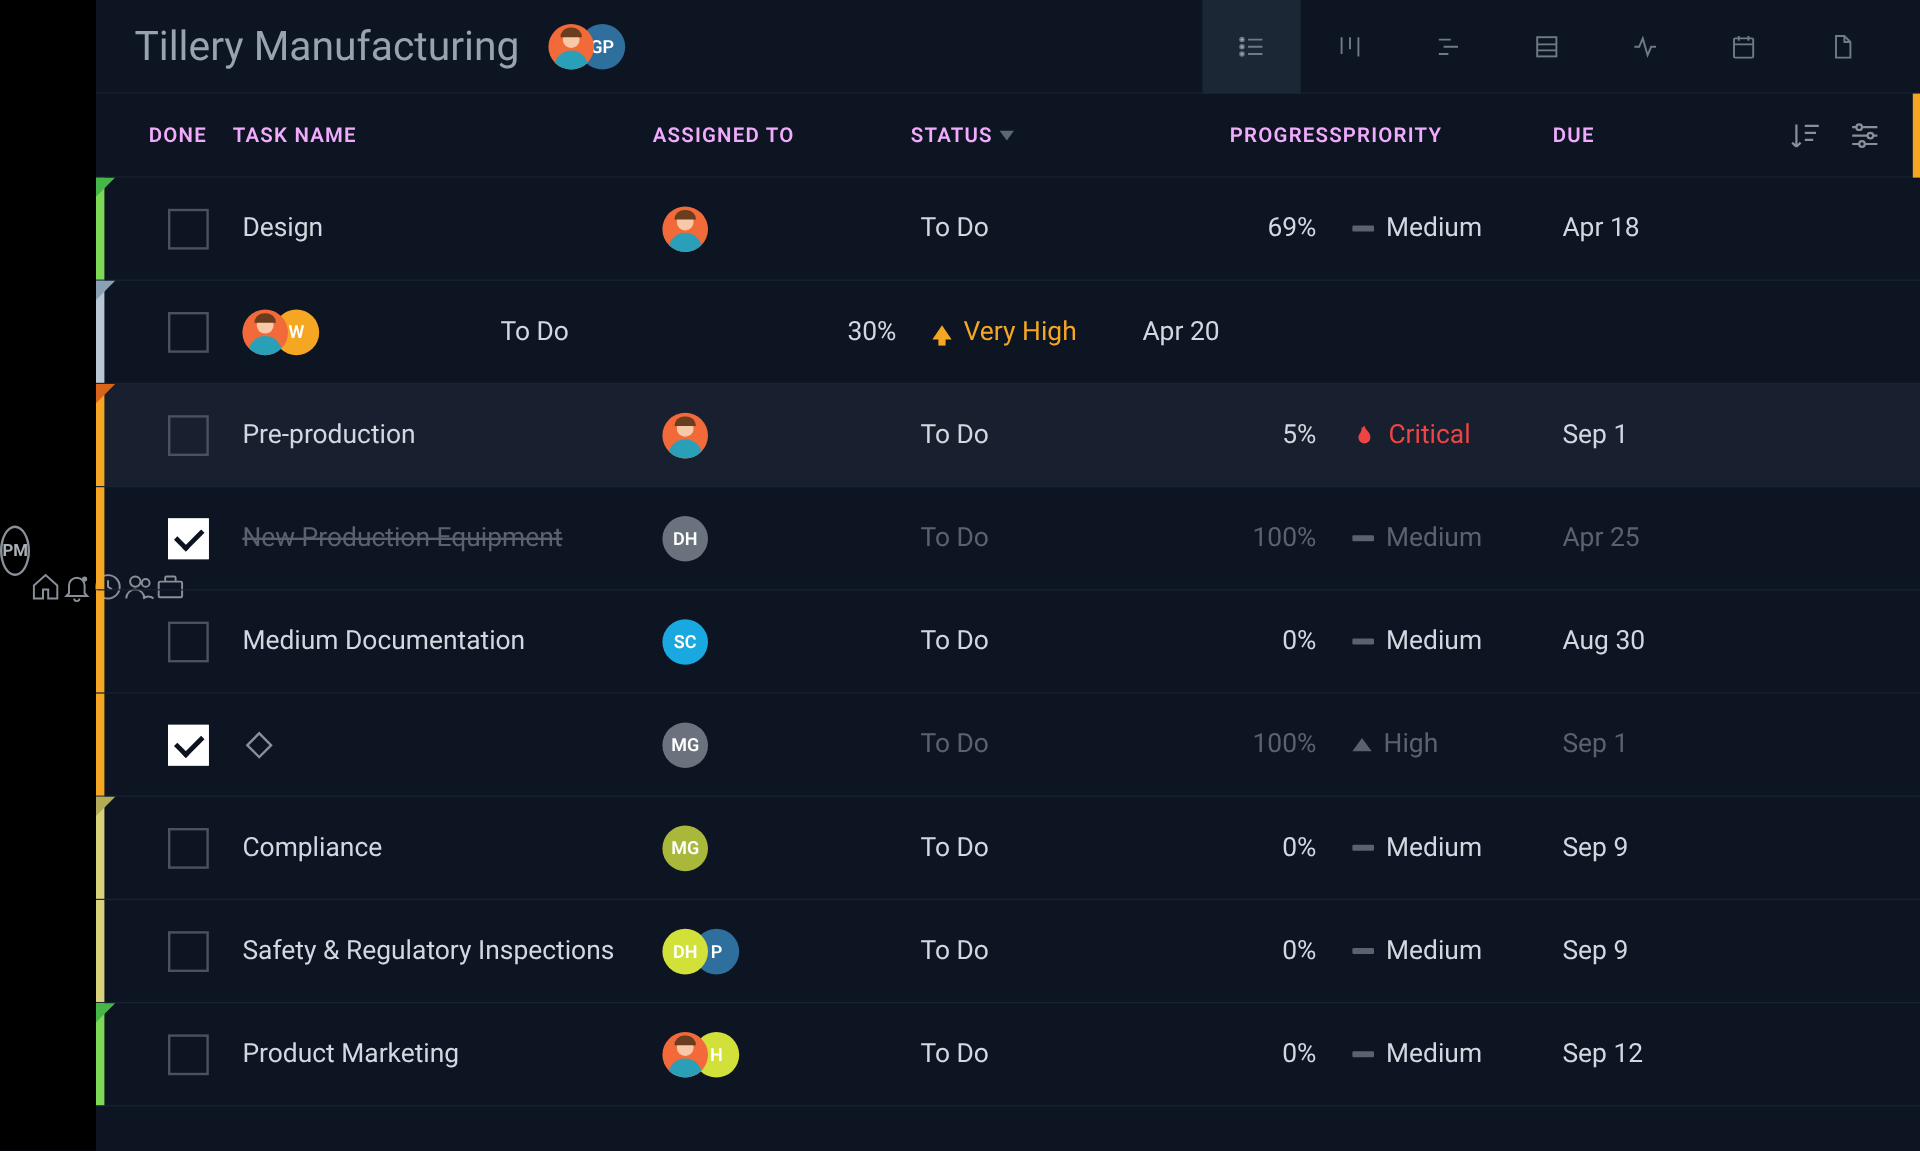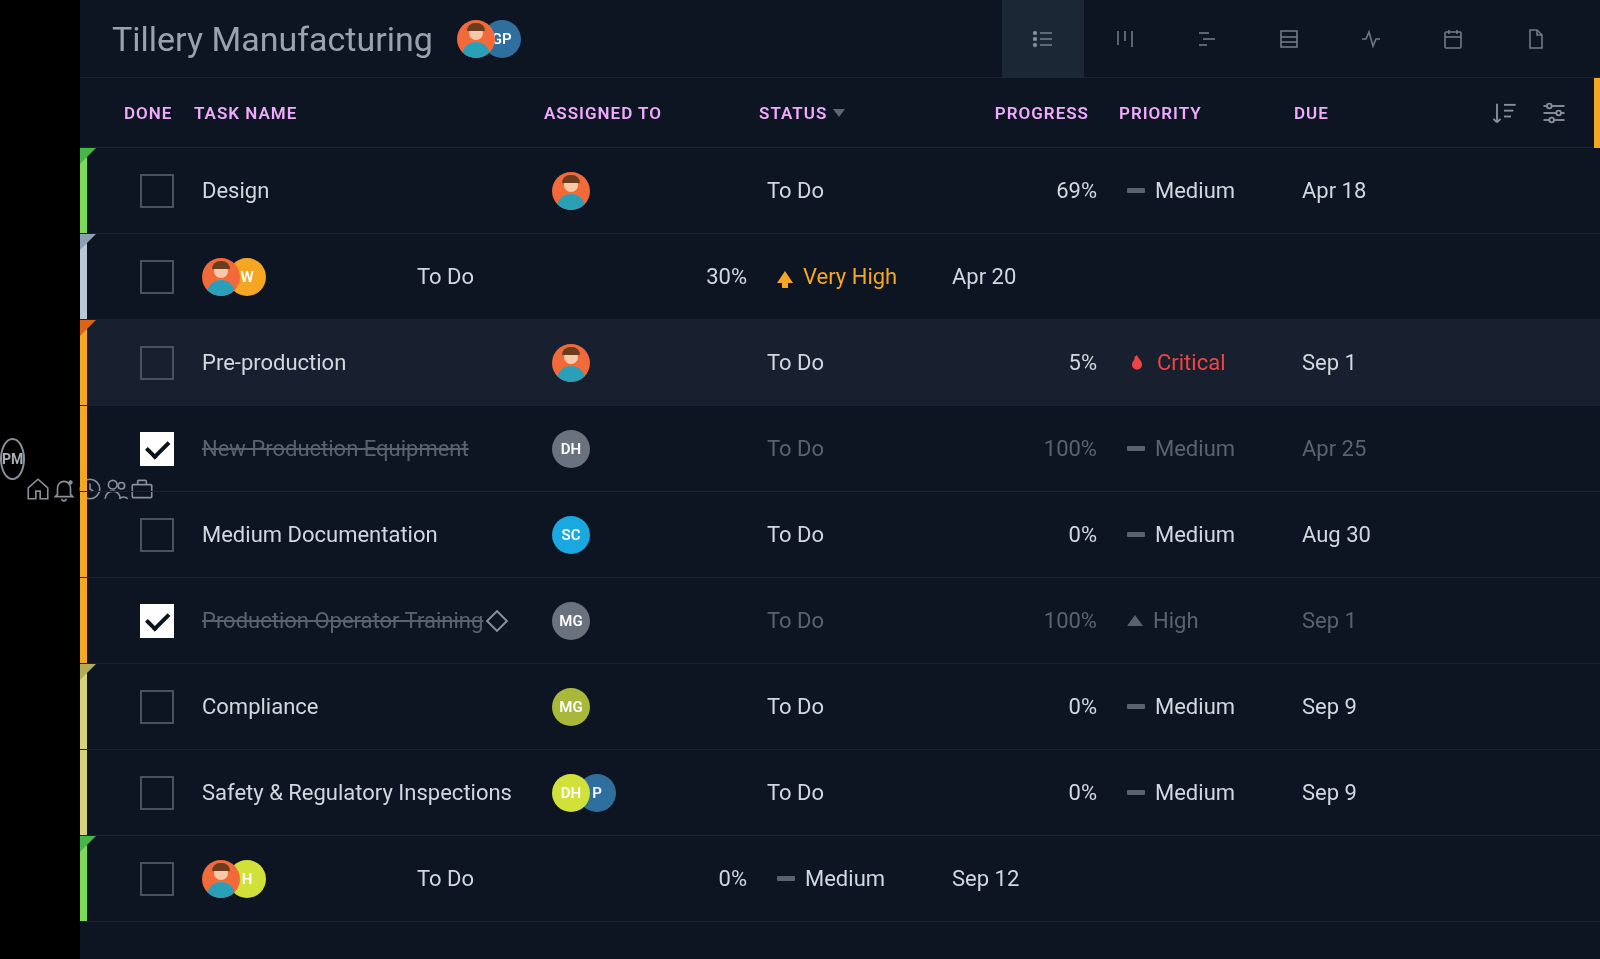--- a/index.html
+++ b/index.html
@@ -85,21 +85,21 @@
   .hdr {
     font-size: 17px;
     font-weight: 600;
     letter-spacing: 1px;
     color: #f0abfc;
   }
   .hdr-done     { width: 106px; padding-left: 36px; }
   .hdr-task     { width: 350px; }
   .hdr-assigned { width: 215px; }
   .hdr-status   { width: 175px; display:flex; align-items:center; gap:6px; }
-  .hdr-progress { width: 185px; text-align: right; padding-right: 30px; }
+  .hdr-progress { width: 185px; text-align: right; }
   .hdr-priority { width: 175px; }
   .hdr-due      { width: 130px; }
   .hdr-tools    { flex: 1; display: flex; justify-content: flex-end; gap: 22px; padding-right: 14px; }
   .hdr-tools svg { width: 28px; height: 28px; stroke:#8a9099; fill:none; stroke-width:1.6; cursor:pointer; }
 
   .caret-down {
     width: 0; height: 0;
     border-left: 6px solid transparent;
     border-right: 6px solid transparent;
     border-top: 8px solid #5c6776;
@@ -473,21 +473,20 @@
         </div>
         <div class="cell-due">Aug 30</div>
       </div>
       <div class="row done-row">
         <div class="stripe" style="background: rgb(245, 166, 35);"></div>
         <div class="cell-done">
           <div class="checkbox checked"></div>
         </div>
         <div class="cell-task completed">
           <span class="task-name-wrap">
-            <span>Production Operator Training</span>
             <span class="milestone-diamond"></span>
           </span>
         </div>
         <div class="cell-assigned">
           <div class="av-stack">
             <div class="av" style="background: rgb(106, 114, 125);">MG</div>
           </div>
         </div>
         <div class="cell-status">To Do</div>
         <div class="cell-progress">100%</div>
@@ -536,20 +535,21 @@
           <span>Medium</span>
         </div>
         <div class="cell-due">Sep 9</div>
       </div>
       <div class="row">
         <div class="stripe" style="background: rgb(126, 217, 87);"></div>
         <div class="corner" style="border-top-color: rgb(71, 182, 72);"></div>
         <div class="cell-done">
           <div class="checkbox"></div>
         </div>
+        <div class="cell-task">Product Marketing</div>
         <div class="cell-assigned">
           <div class="av-stack">
             <div class="av av-person">
               <div class="hair"></div>
             </div>
             <div class="av" style="background: rgb(210, 224, 58);">H</div>
           </div>
         </div>
         <div class="cell-status">To Do</div>
         <div class="cell-progress">0%</div>

